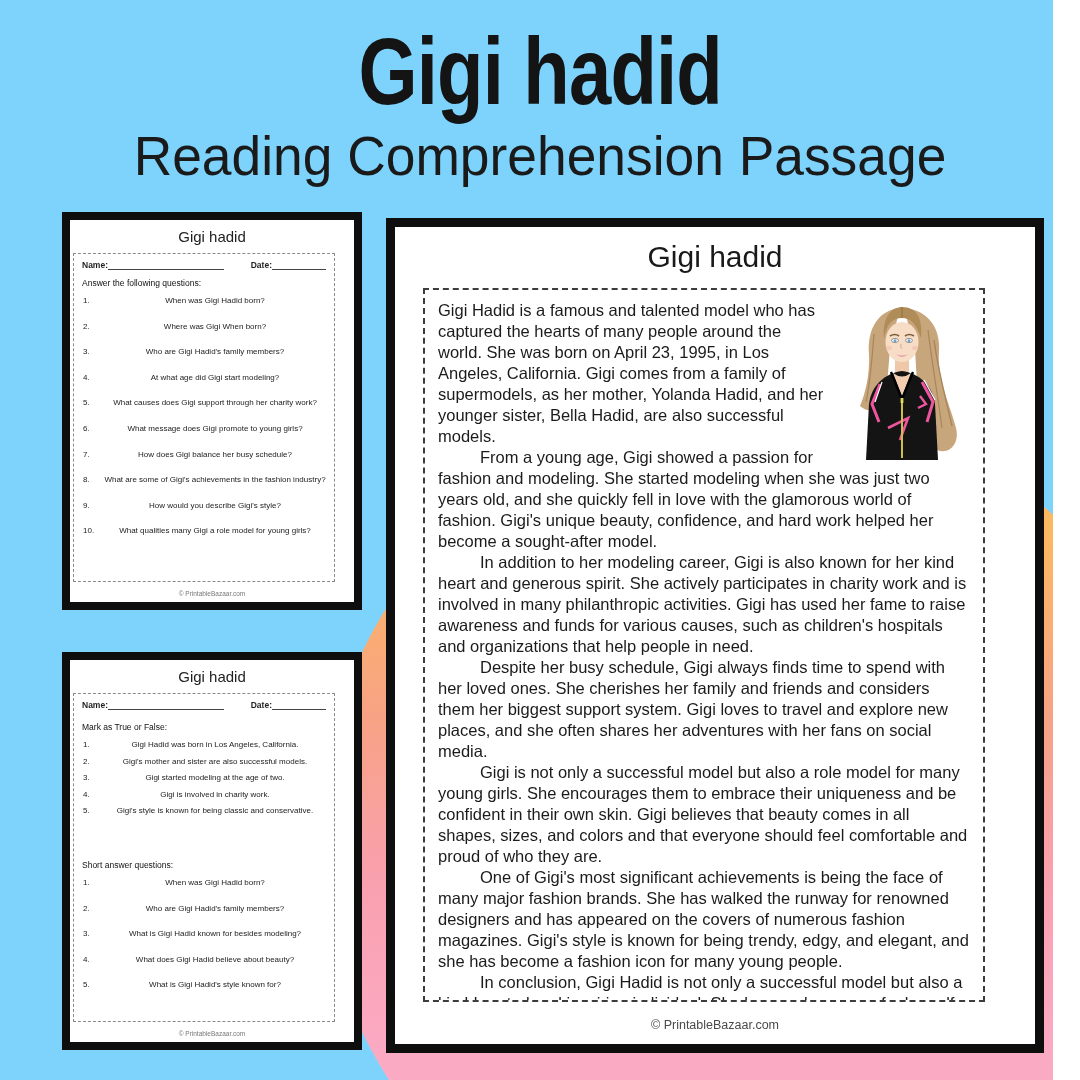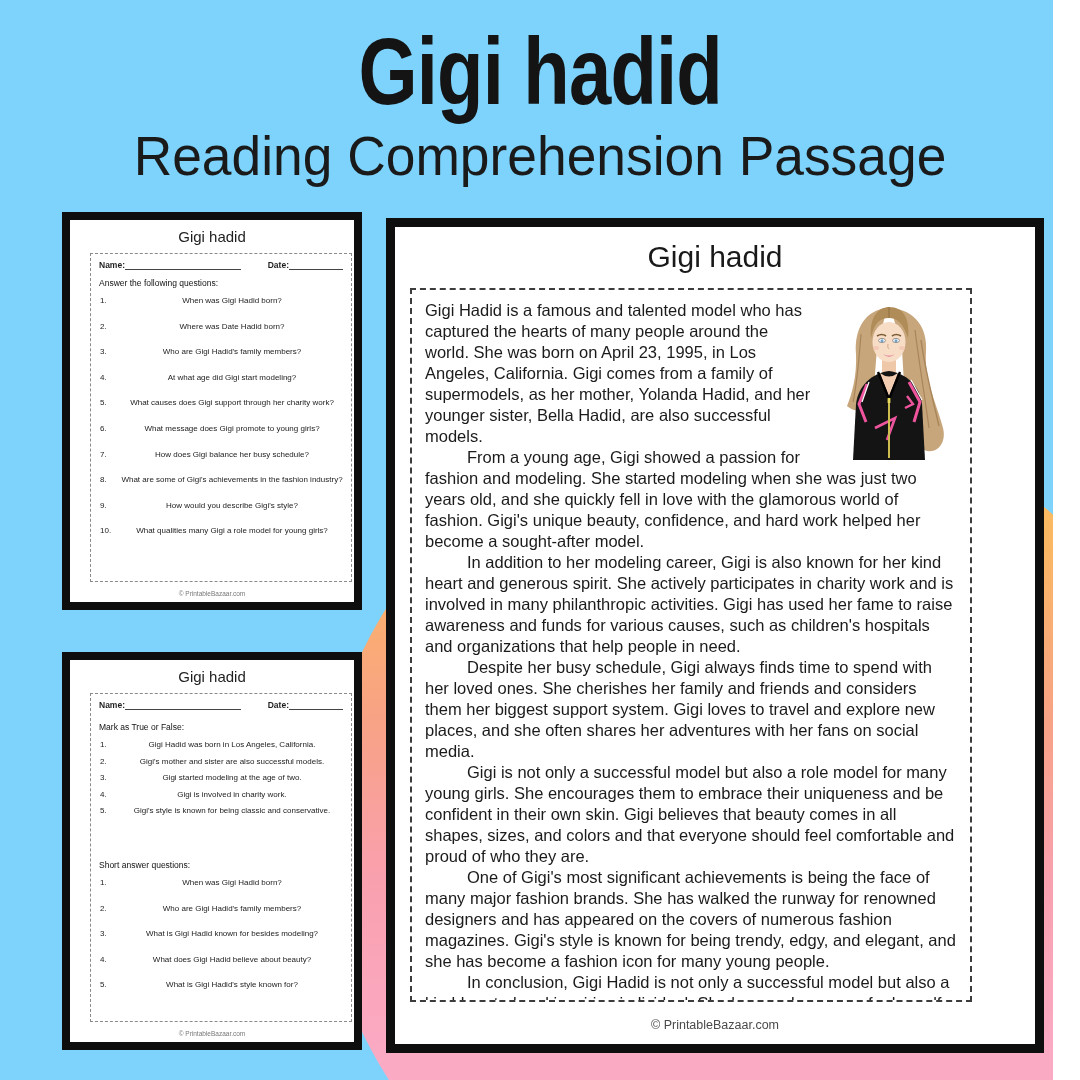--- a/index.html
+++ b/index.html
@@ -17,38 +17,38 @@
   .header h2{margin:6px 0 0 0;font-size:55px;line-height:1.05;font-weight:400;
              display:block;transform:scaleX(.97);transform-origin:center;color:#1a1a1a;}
 
   
   .page{position:absolute;background:#ffffff;border:8px solid #0e0e0e;box-sizing:border-box;}
   .page1{left:62px;top:212px;width:300px;height:398px;}
   .page2{left:62px;top:652px;width:300px;height:398px;}
   .page3{left:386px;top:218px;width:658px;height:835px;border-width:9px;}
 
   .ws-title{text-align:center;font-size:15px;margin-top:8px;color:#1e1e1e;}
-  .dash-box{position:absolute;left:20px;top:33px;width:262px;height:329px;border:1px dashed #8a8a8a;
+  .dash-box{position:absolute;left:3px;top:33px;width:262px;height:329px;border:1px dashed #8a8a8a;
             padding:6px 8px;box-sizing:border-box;overflow:hidden;}
   .namedate{display:flex;align-items:flex-end;font-size:8.5px;font-weight:700;color:#1e1e1e;}
   .uline{border-bottom:1px solid #444;height:8px;display:inline-block;}
   .name-line{width:116px;}
   .spacer{flex:1;}
   .date-line{width:54px;}
   .ws-heading{font-size:8.5px;font-weight:400;color:#111;margin-top:8px;}
   ol.qlist{list-style:none;margin:8px 0 0 0;padding:0;font-size:8px;color:#222;counter-reset:q;}
   ol.qlist li{counter-increment:q;position:relative;padding-left:22px;margin-bottom:16px;line-height:1.2;text-align:center;}
   ol.qlist li::before{content:counter(q) ".";position:absolute;left:1px;}
   ol.tight li{margin-bottom:7px;}
   .gap-top{margin-top:44px;}
   .ws-footer{position:absolute;left:0;right:0;bottom:5px;text-align:center;font-size:6.5px;color:#777;}
 
   
   .p3-title{text-align:center;font-size:30px;font-weight:400;color:#191919;margin-top:13px;}
-  .dash-box3{position:absolute;left:15px;top:61px;width:562px;height:714px;border:2px dashed #3c3c3c;
+  .dash-box3{position:absolute;left:28px;top:61px;width:562px;height:714px;border:2px dashed #3c3c3c;
              padding:10px 13px;box-sizing:border-box;overflow:hidden;}
   .passage{font-size:16.5px;line-height:21px;color:#1b1b1b;}
   .passage p{margin:0;text-indent:42px;}
   .passage p.first{text-indent:0;}
   .illus{float:right;width:132px;height:160px;margin:0 0 4px 10px;}
   .p3-footer{position:absolute;left:0;right:0;bottom:12px;text-align:center;font-size:12.5px;color:#4a4a4a;}
 </style>
 </head>
 <body>
 
@@ -67,21 +67,21 @@
       <div class="namedate">
         <span>Name:</span>
           <span class="uline name-line"></span>
         <span class="spacer"></span>
         <span>Date:</span>
           <span class="uline date-line"></span>
       </div>
       <div class="ws-heading">Answer the following questions:</div>
       <ol class="qlist">
         <li>When was Gigi Hadid born?</li>
-        <li>Where was Date Hadid born?</li>
+        <li>Where was Gigi When born?</li>
         <li>Who are Gigi Hadid's family members?</li>
         <li>At what age did Gigi start modeling?</li>
         <li>What causes does Gigi support through her charity work?</li>
         <li>What message does Gigi promote to young girls?</li>
         <li>How does Gigi balance her busy schedule?</li>
         <li>What are some of Gigi's achievements in the fashion industry?</li>
         <li>How would you describe Gigi's style?</li>
         <li>What qualities many Gigi a role model for young girls?</li>
       </ol>
     </div>

